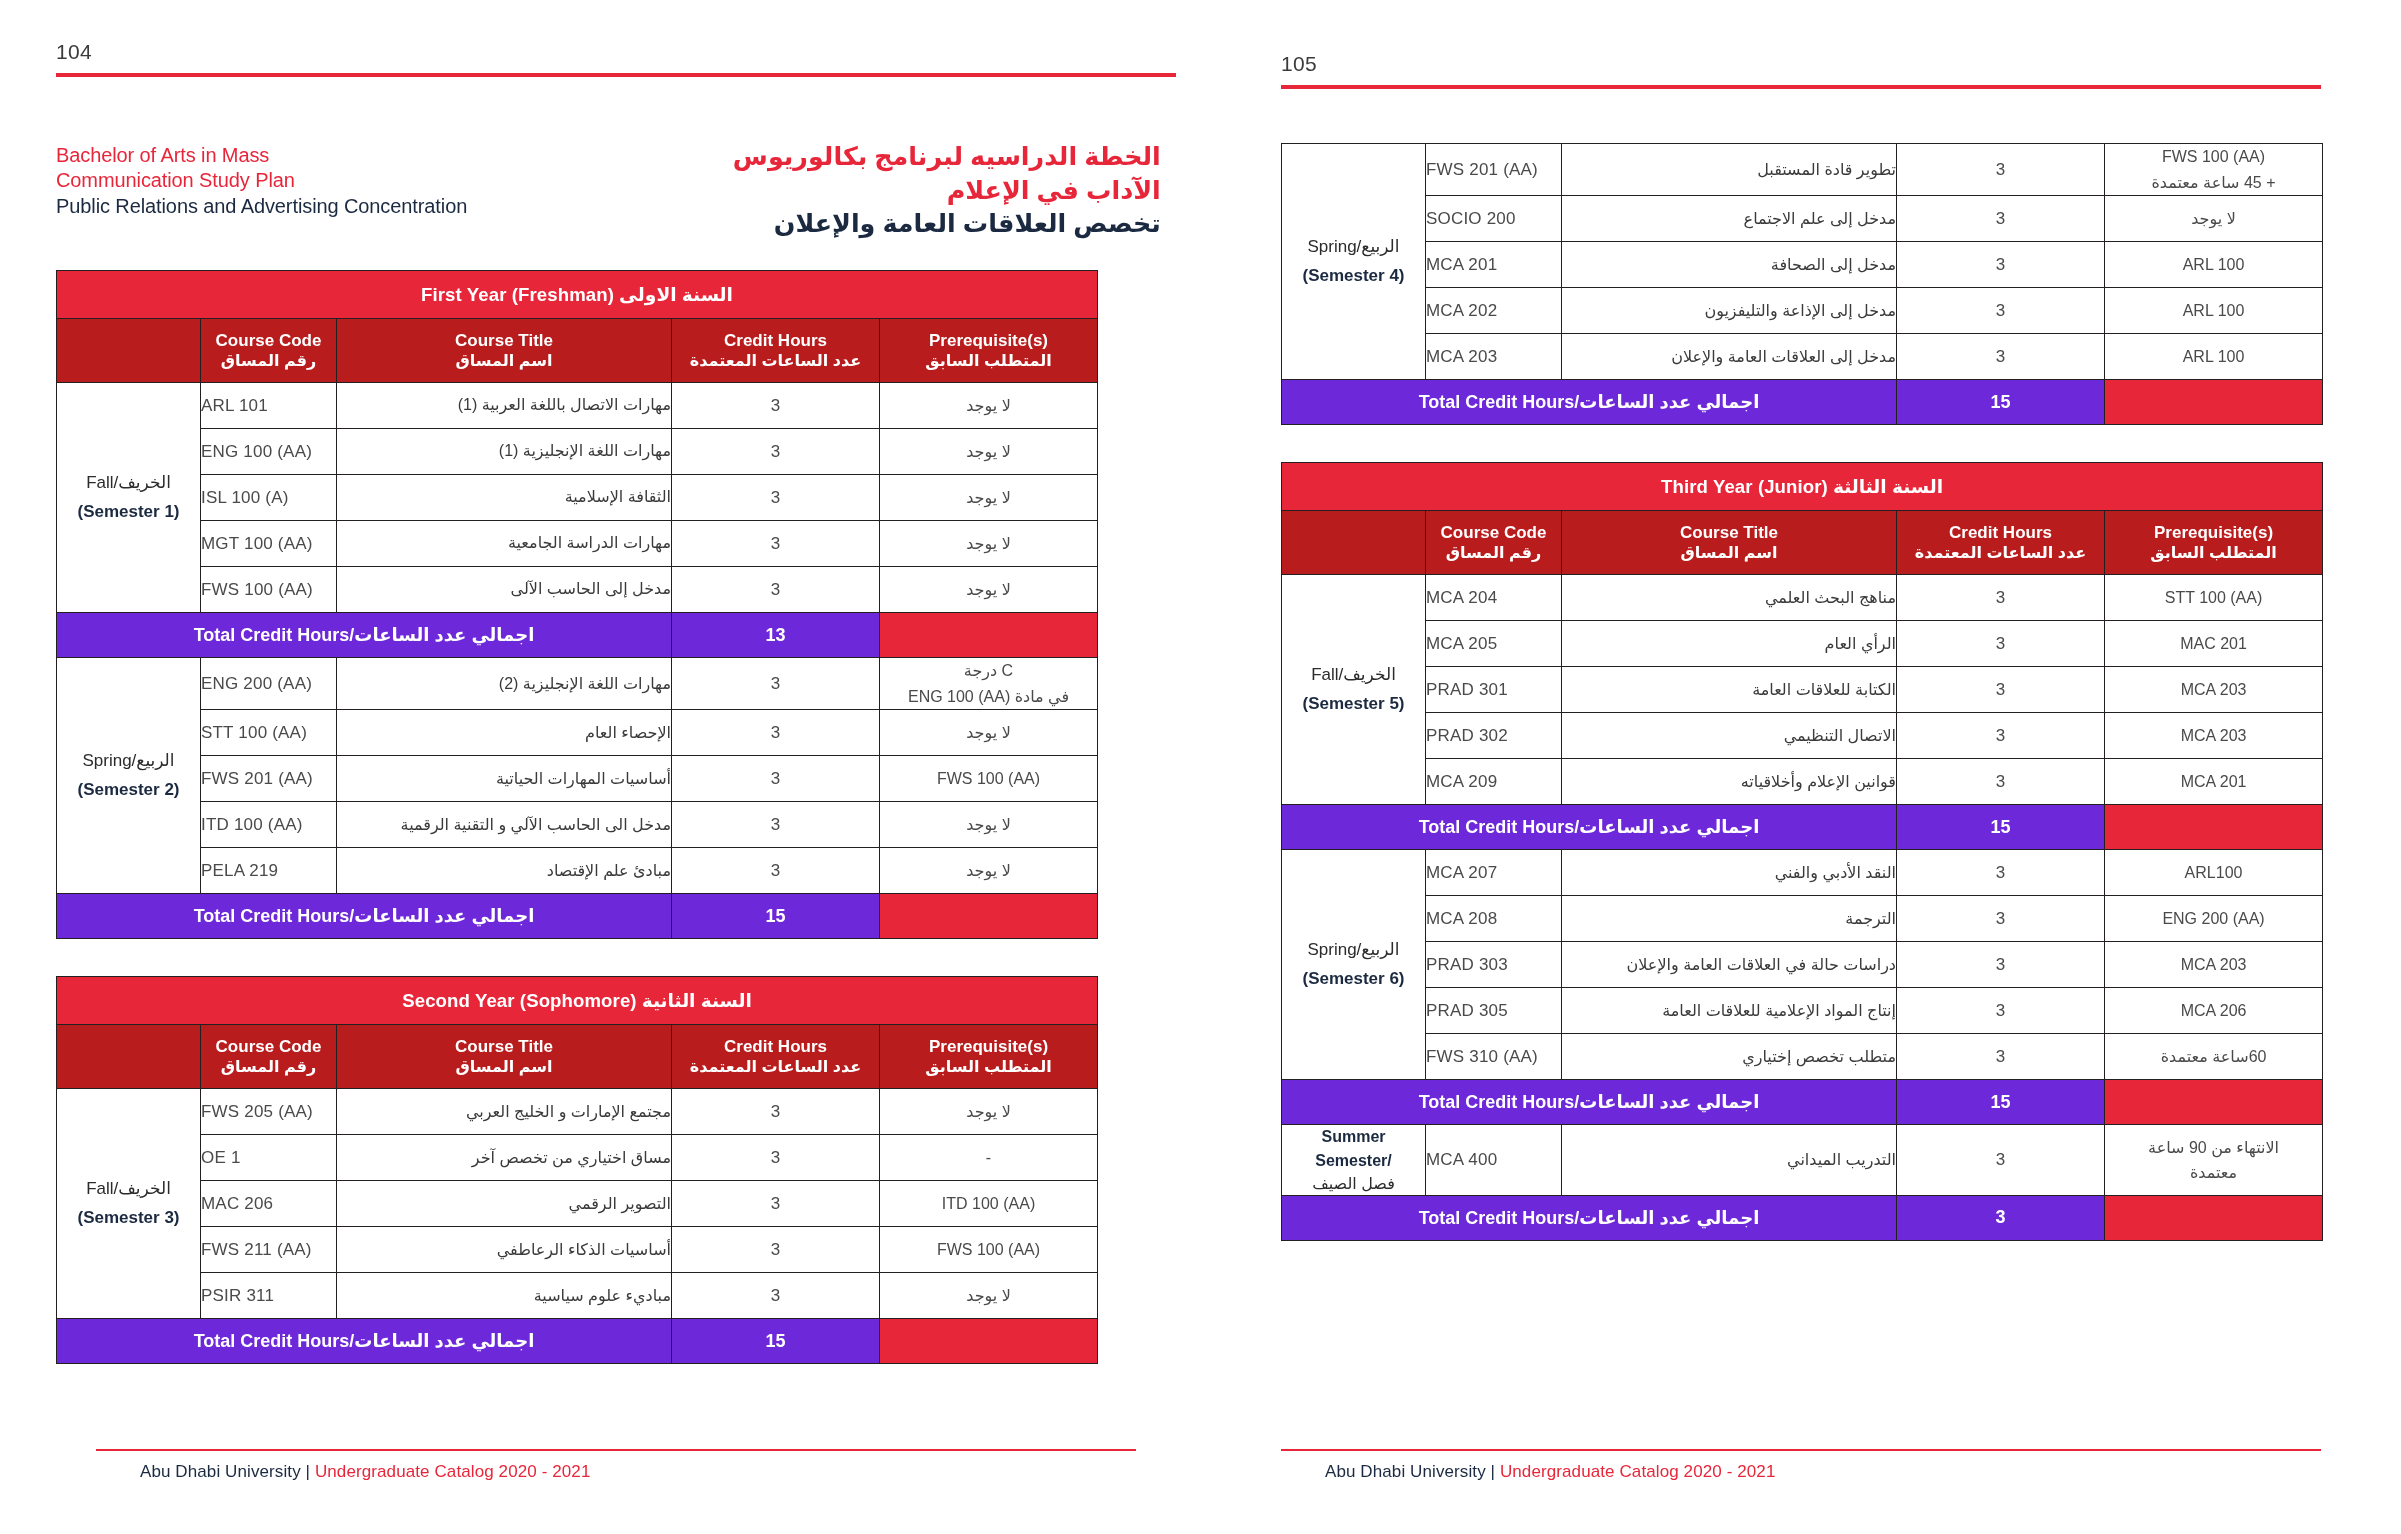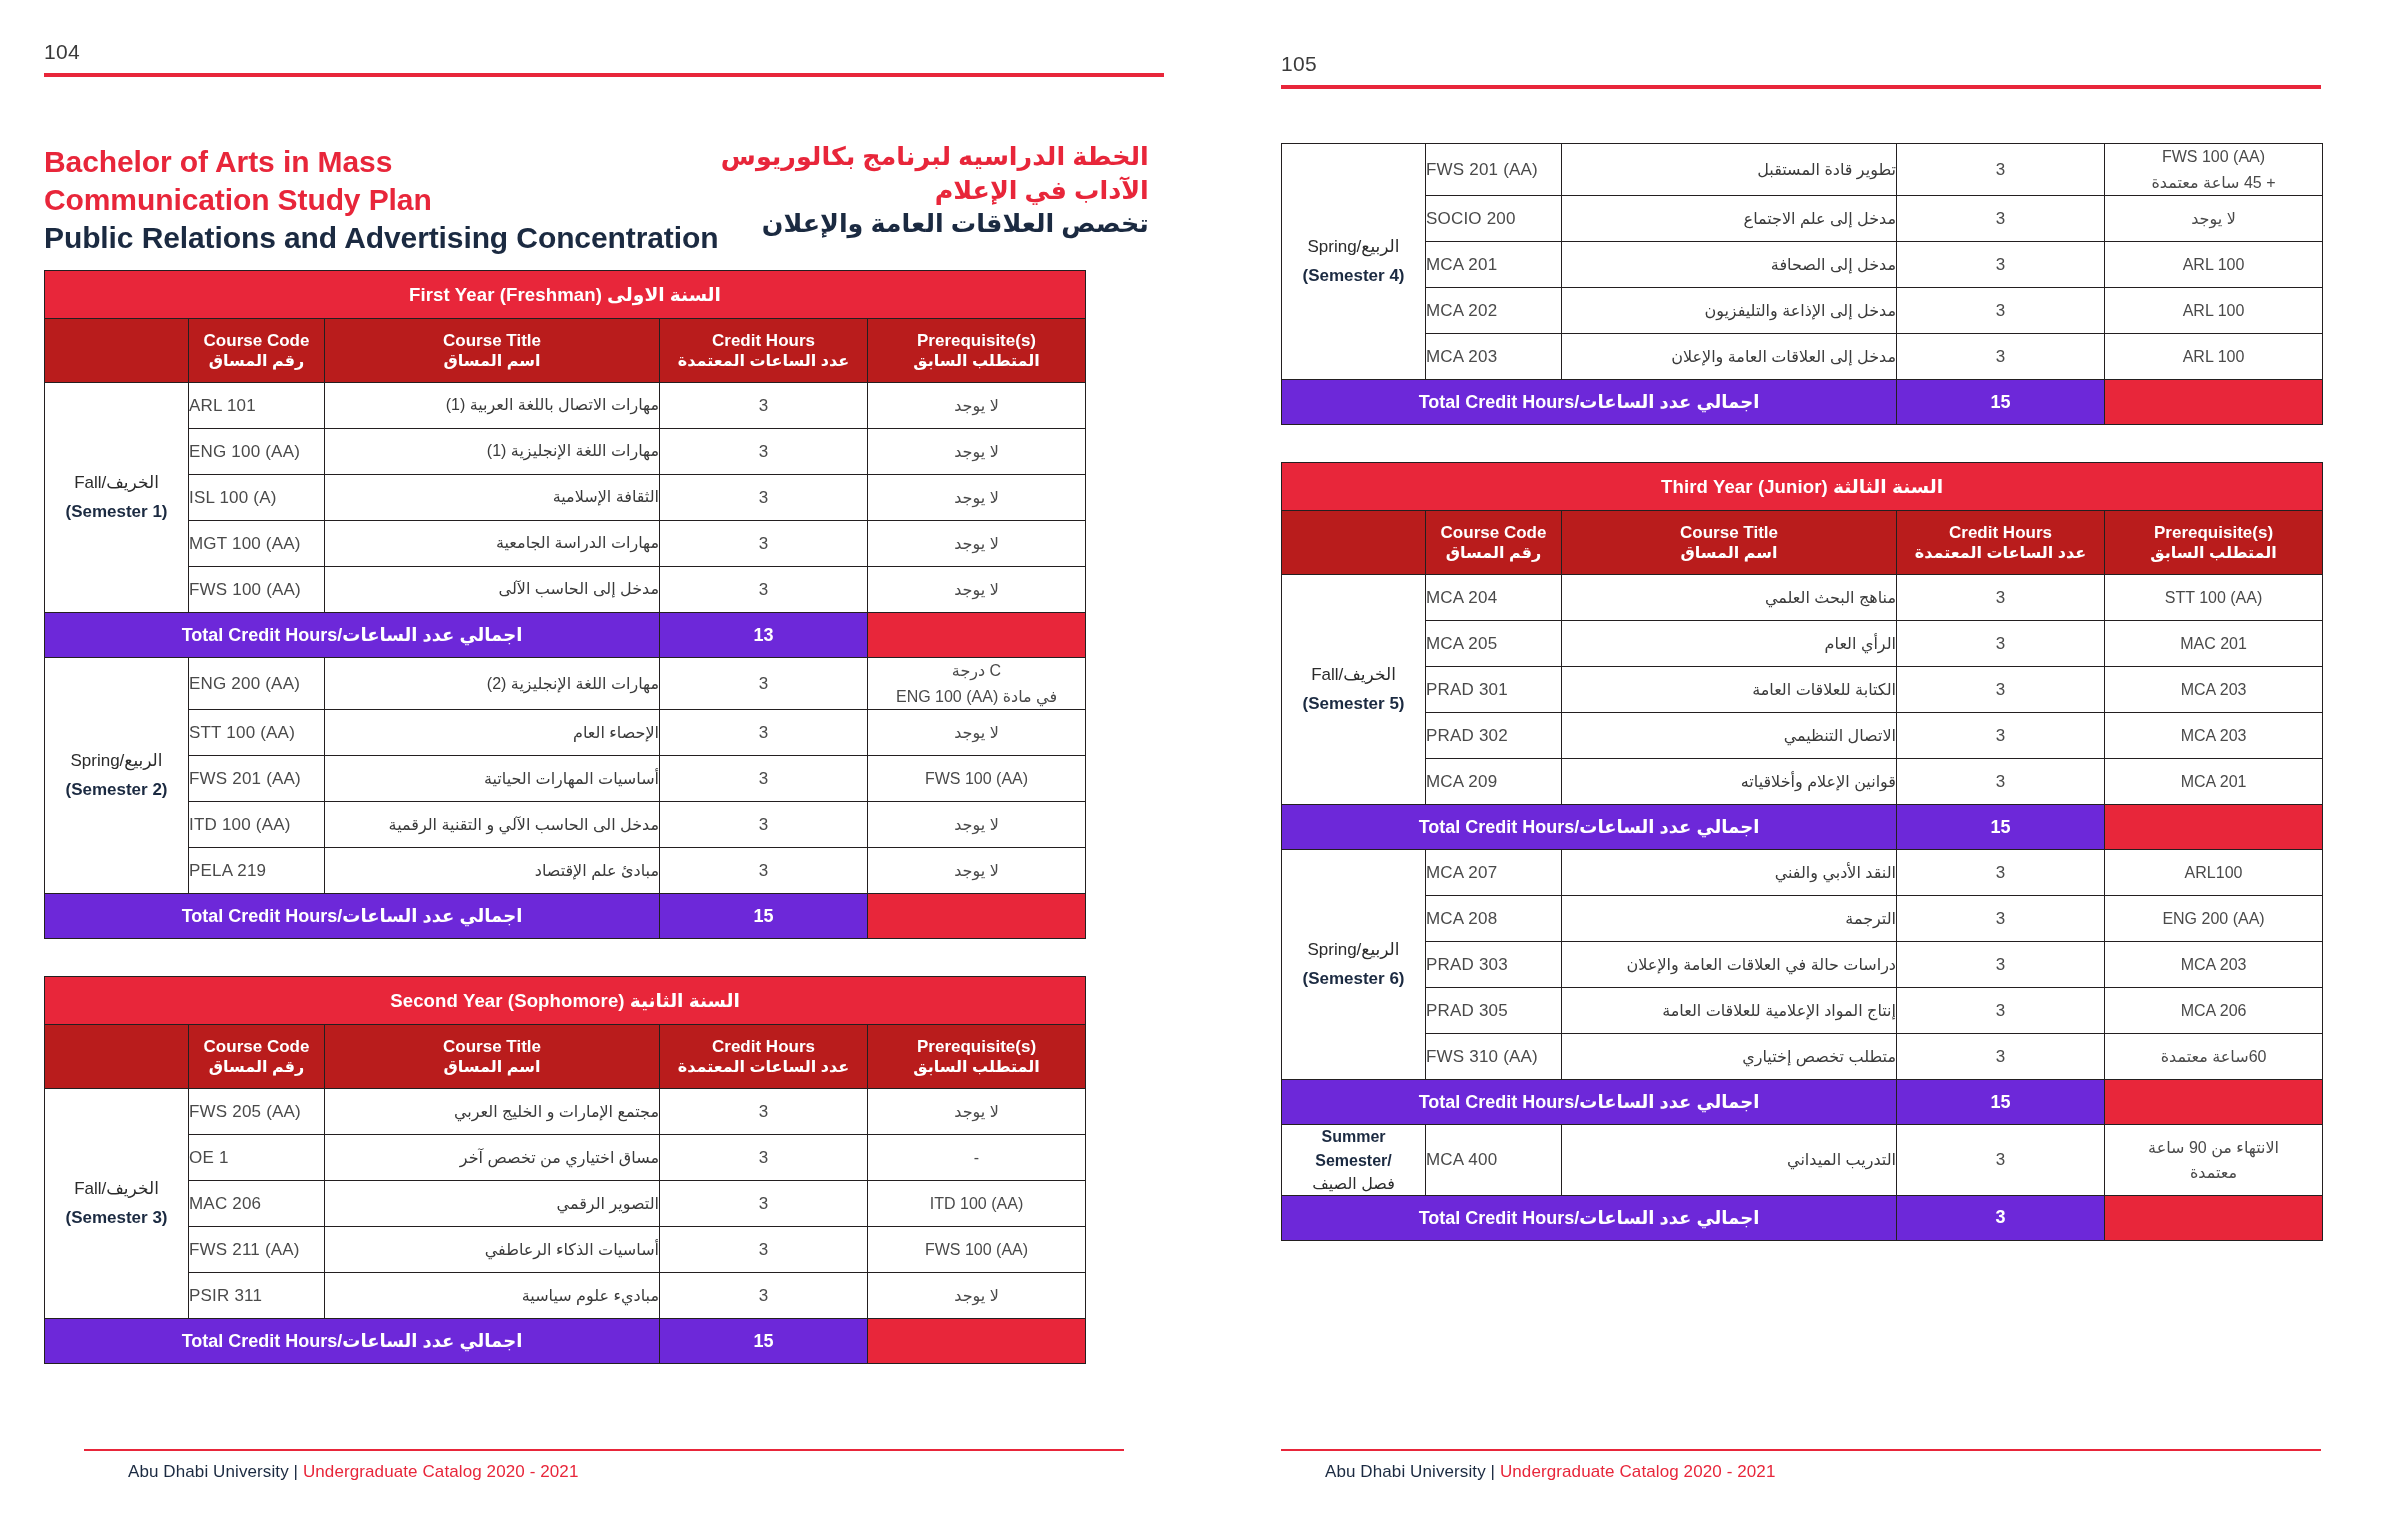--- a/index.html
+++ b/index.html
@@ -19,21 +19,21 @@
     background: #ffffff;
     overflow: hidden;
   }
   .page {
     position: absolute;
     top: 0;
     height: 1535px;
     width: 1200px;
     box-sizing: border-box;
   }
-  .page-left  { left: 4px; padding: 0 40px; }
+  .page-left  { left: 16px; padding: 0 40px; }
   .page-right { left: 1201px; padding: 12px 80px; }
 
   
   .page-head {
     position: relative;
     padding-top: 41px;
   }
   .folio {
     font-size: 21px;
     color: #3b3b3b;
@@ -51,22 +51,22 @@
   .title-block {
     position: relative;
     height: 127px;
     margin-top: 66px;
   }
   .title-en {
     position: absolute;
     left: 0;
     top: 0;
     line-height: 1.26;
-    font-size: 30px;
-    font-weight: 700;
+    font-size: 20px;
+    font-weight: 400;
     letter-spacing: -0.1px;
   }
   .title-en .red { color: #e8263a; display: block; }
   .title-en .dark { color: #1b2a41; display: block; }
   .title-ar {
     position: absolute;
     right: 15.2px;
     top: -3.4px;
     text-align: right;
     direction: rtl;

